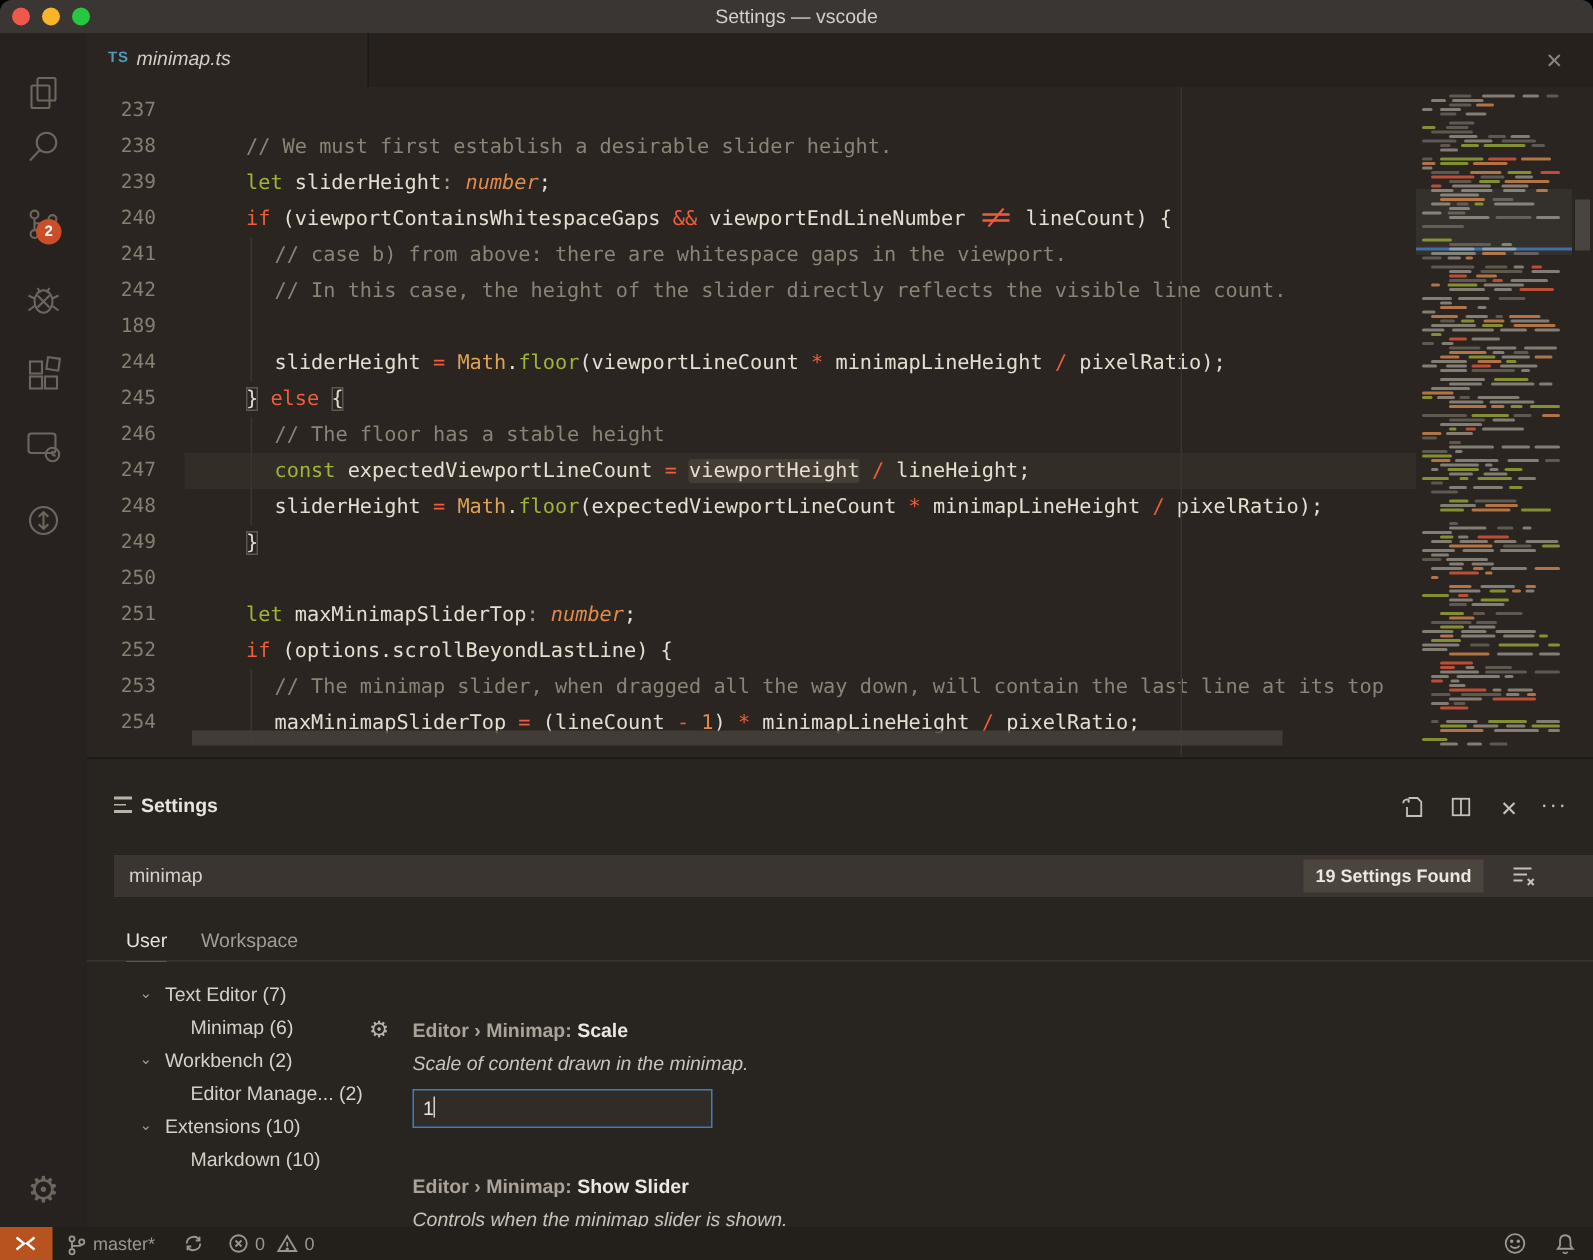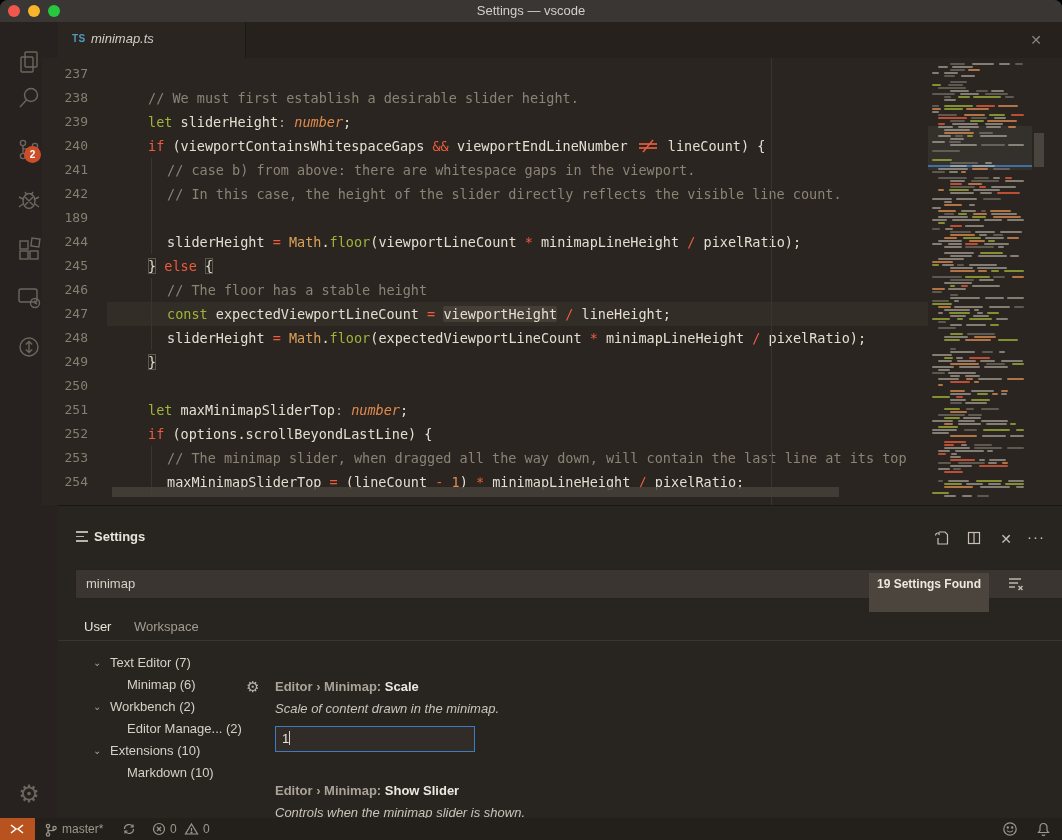--- a/index.html
+++ b/index.html
@@ -22,21 +22,21 @@
             background:#cb4e29;color:#fff;font-size:10px;font-weight:bold;text-align:center;line-height:17px;}
   #ab-gear{top:758px;font-size:24px;line-height:28px;text-align:center;}
   
   #tabbar{position:absolute;left:58px;top:22px;width:1004px;height:36px;background:#26211d;}
   #tab-active{position:absolute;left:0;top:0;width:188px;height:36px;background:#2a2521;
               border-right:1px solid #1d1916;}
   #tab-badge{position:absolute;left:14px;top:11px;color:#519aba;font-size:10px;font-weight:bold;letter-spacing:.5px;}
   #tab-label{position:absolute;left:33px;top:9px;color:#d3cdc3;font-size:13px;font-style:italic;}
   #tabbar-close{position:absolute;right:20px;top:9px;color:#8a847c;font-size:14px;line-height:18px;}
   
-  #editor{position:absolute;left:42px;top:58px;width:1004px;height:447px;background:#2a2521;
+  #editor{position:absolute;left:58px;top:58px;width:1004px;height:447px;background:#2a2521;
           font-family:"DejaVu Sans Mono",monospace;font-size:13.5px;}
   .code-row{position:absolute;left:0;width:100%;height:24px;line-height:24px;}
   .code-row .hl{display:none;}
   .code-row.current .hl{display:block;position:absolute;left:65px;right:118px;top:0;bottom:0;background:#332d27;}
   .code-row .num{position:absolute;left:0;top:0;width:46px;text-align:right;color:#877f71;font-size:13px;}
   .code-row .txt{position:absolute;left:106px;top:0;white-space:pre;color:#e4ded1;}
   .code-row .indent-guide{position:absolute;left:109px;top:0;bottom:0;border-left:1px solid #3b352e;}
   .tok-cm{color:#8b8375;}
   .tok-kw{color:#ee5c3d;}
   .tok-st{color:#a0b438;}
@@ -65,21 +65,21 @@
   #panel-title{position:absolute;left:36px;top:23px;font-size:13px;font-weight:bold;color:#e8e3db;}
   .panel-action{position:absolute;top:24px;width:18px;height:18px;color:#c6c0b7;text-align:center;}
   .panel-action svg{width:16px;height:16px;stroke:#c6c0b7;fill:none;stroke-width:1.2;}
   #pa-json{left:875px;}
   #pa-split{left:907px;}
   #pa-close{left:939px;font-size:14px;line-height:18px;}
   #pa-more{left:969px;font-size:15px;line-height:14px;letter-spacing:1px;}
   #search-row{position:absolute;left:17px;top:63px;width:989px;height:30px;background:#3a3531;
               border:1px solid #272220;}
   #search-value{position:absolute;left:10px;top:6px;font-size:13px;color:#d6d0c6;}
-  #search-chip{position:absolute;right:74px;top:3px;height:39px;background:#4b453e;color:#ece7df;
+  #search-chip{position:absolute;right:74px;top:3px;height:22px;background:#4b453e;color:#ece7df;
                font-size:12px;font-weight:bold;line-height:22px;padding:0 8px;}
   #filter-btn{position:absolute;right:38px;top:6px;width:18px;height:16px;}
   #filter-btn svg{width:18px;height:16px;stroke:#c6c0b7;fill:none;stroke-width:1.4;}
   .scope-tab{position:absolute;top:113px;font-size:13px;}
   #tab-user{left:26px;color:#e8e2d8;}
   #tab-user .underline{position:absolute;left:0;right:0;top:21px;height:1px;background:#d8d2c8;}
   #tab-workspace{left:76px;color:#a39c92;}
   #tabs-sep{position:absolute;left:0;top:134px;width:1004px;height:1px;background:#39342e;}
   
   #toc{position:absolute;left:17px;top:146px;width:200px;}

